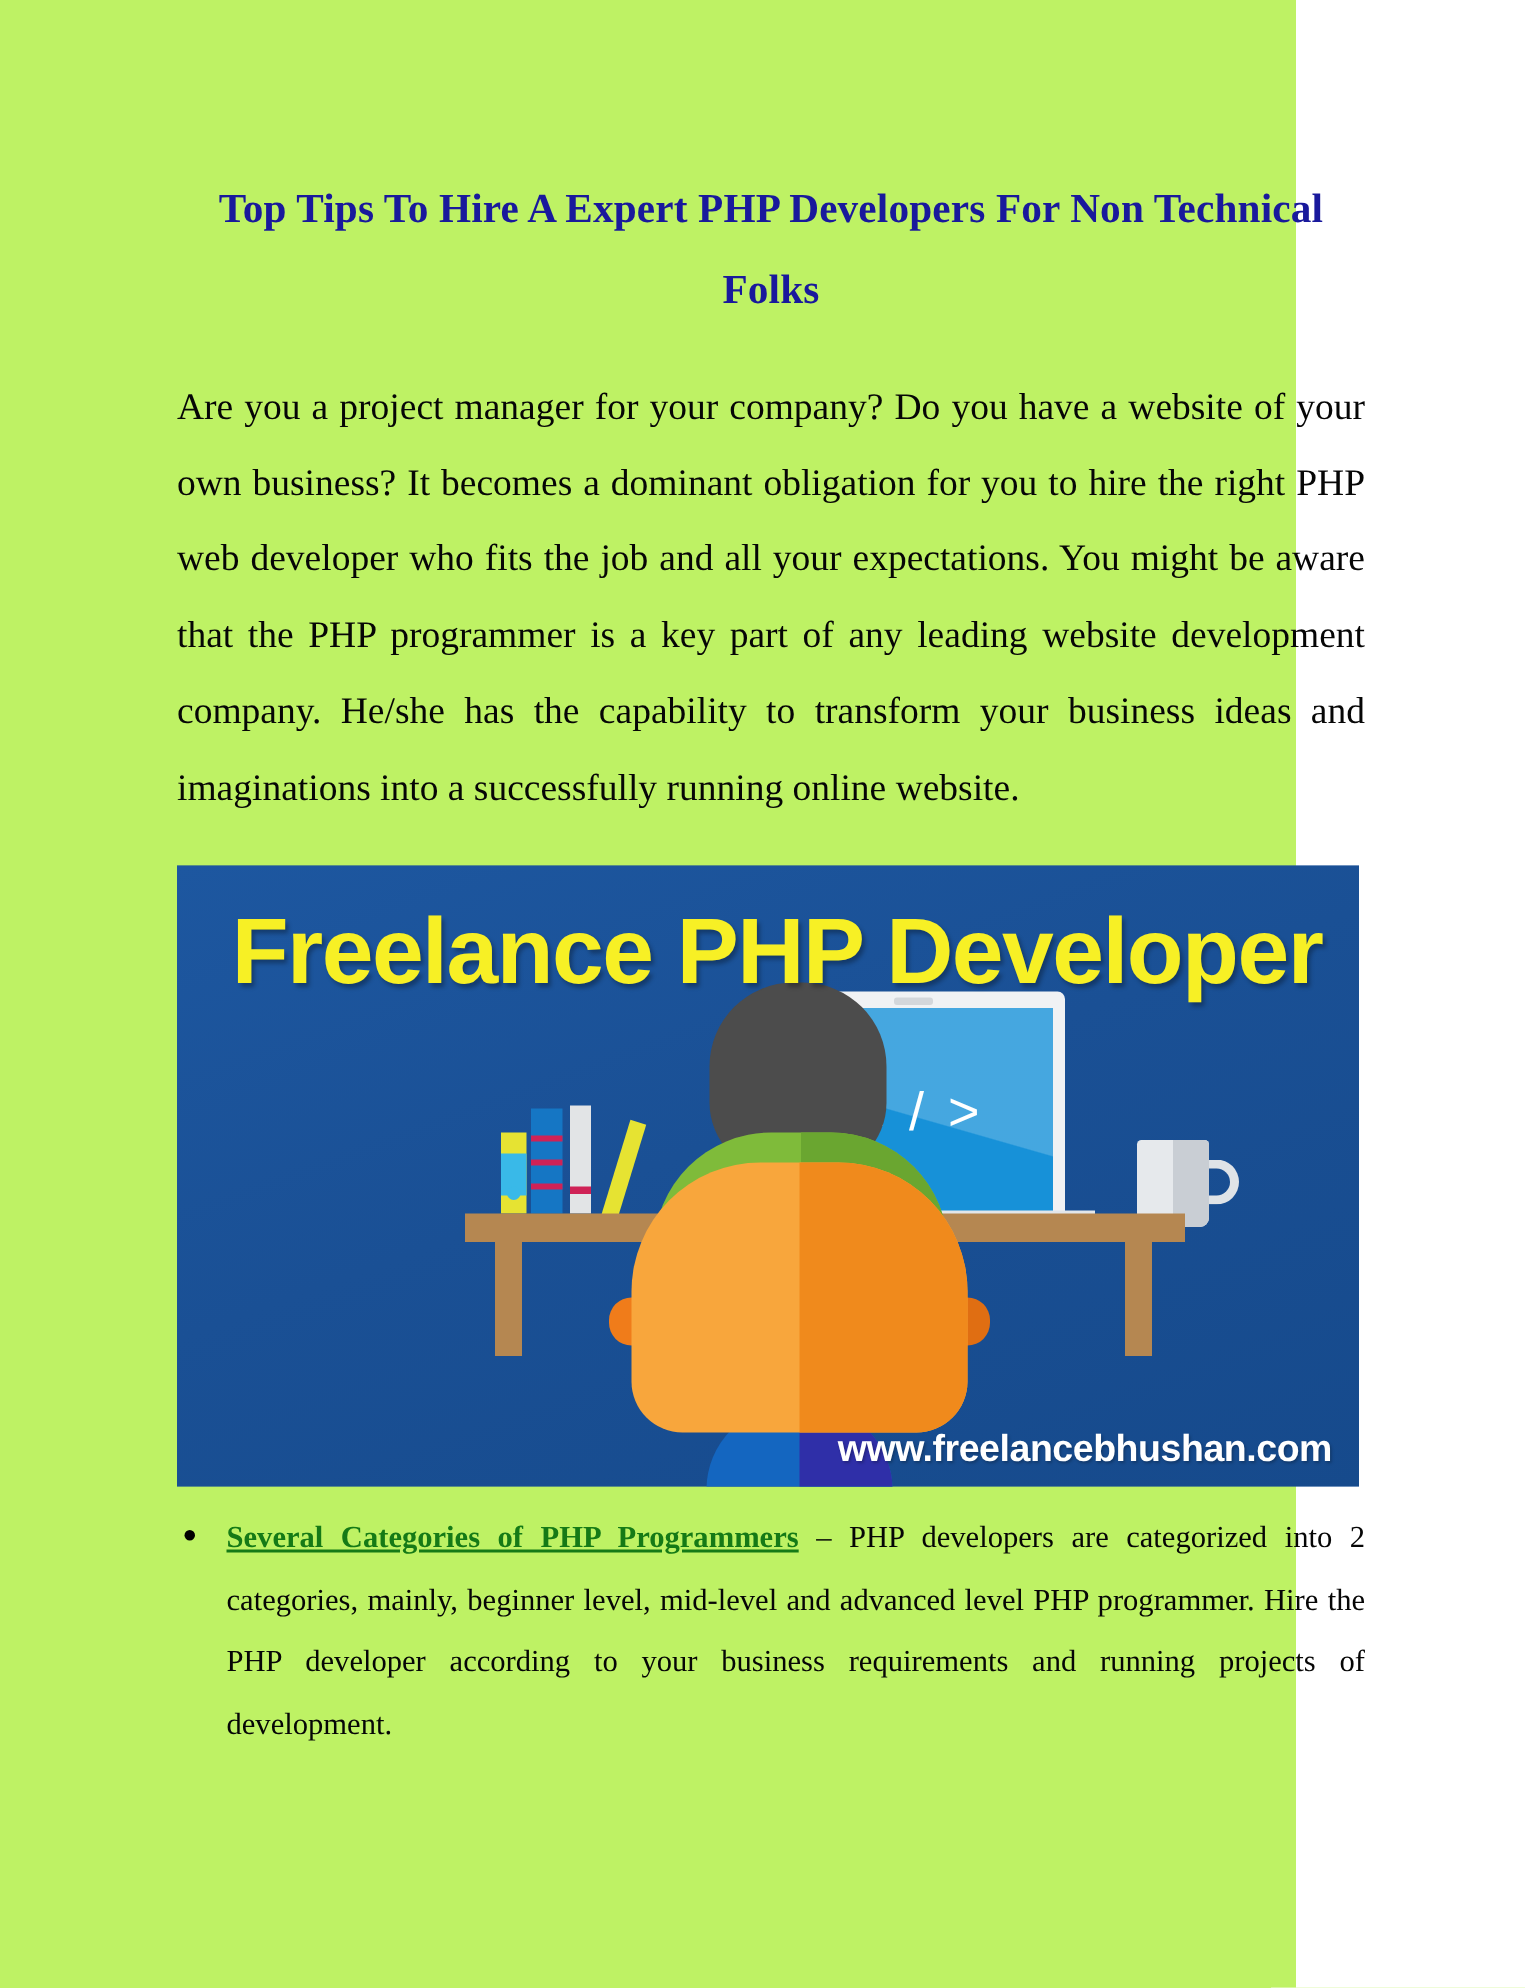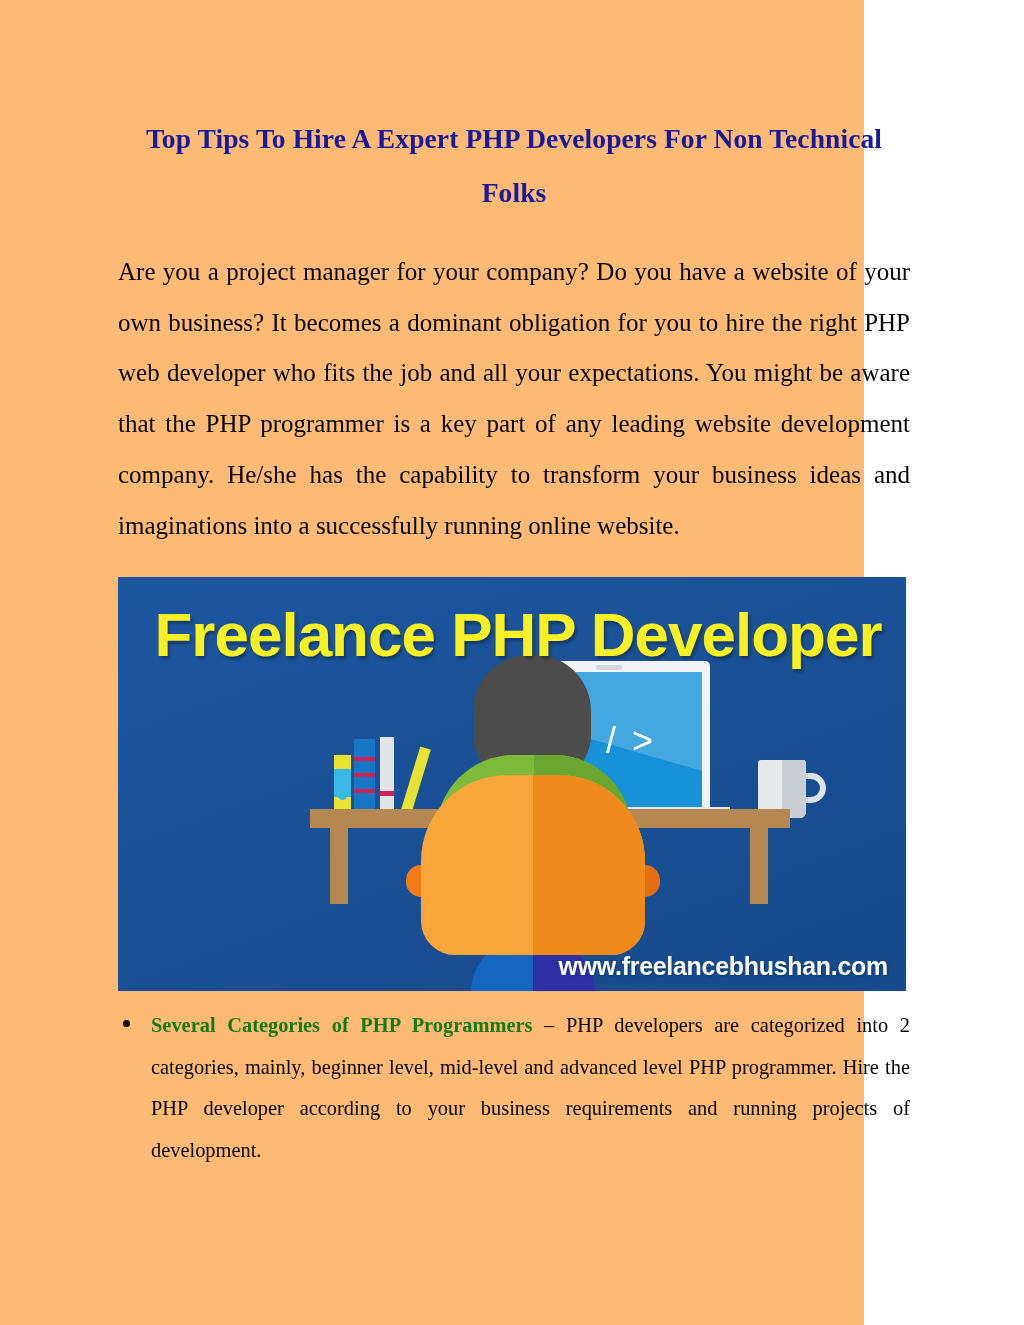--- a/index.html
+++ b/index.html
@@ -14,21 +14,21 @@
     color: #000000;
     overflow: hidden;
     position: relative;
   }
 
   .page {
     position: absolute;
     left: 0; top: 0;
     width: 864px;
     height: 1325px;
-    background: #fdba74;
+    background: #bef264;
   }
 
   .content {
     position: absolute;
     left: 118px;
     top: 112px;
     width: 792px;
   }
 
   
@@ -293,20 +293,21 @@
     left: 5px;
     top: 15px;
     width: 7px;
     height: 7px;
     background: #000000;
     border-radius: 50%;
   }
   .bullet-lead {
     font-weight: bold;
     color: #157a16;
+    text-decoration: underline;
   }
 </style>
 </head>
 <body>
 
 <div class="page">
   <div class="content">
 
     <h1 class="doc-title">Top Tips To Hire A Expert PHP Developers For Non Technical Folks</h1>
 

